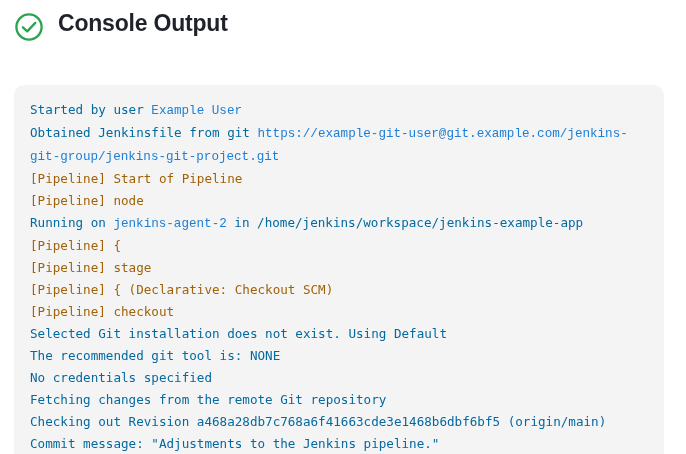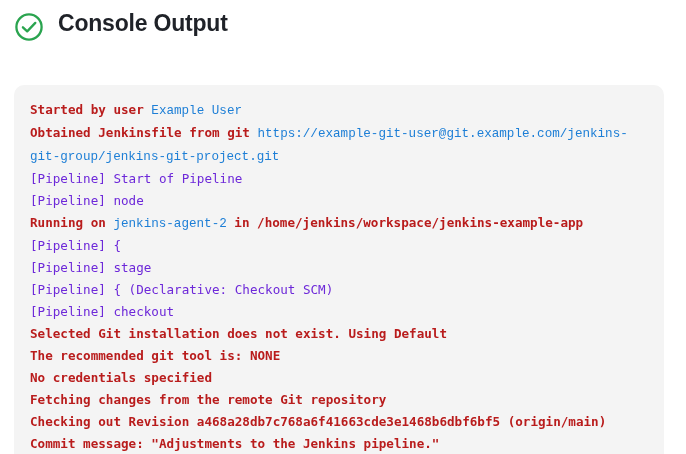--- a/index.html
+++ b/index.html
@@ -69,23 +69,23 @@
     white-space: pre-wrap;
     word-break: break-word;
     margin: 0;
   }
 
   .log-line {
     white-space: pre-wrap;
     min-height: 22px;
   }
 
-  .seg-plain   { color: #b91c1c; font-weight: bold; }
+  .seg-plain   { color: #0369a1; }
   .seg-link    { color: #1c7ed6; font-family: Liberation Mono, monospace; }
-  .seg-muted   { color: #6d28d9; }
+  .seg-muted   { color: #a16207; }
 
   .seg-link[data-interactable="true"] {
     cursor: pointer;
   }
 </style>
 </head>
 <body>
 
 <div class="page" data-interactable="false">
 

